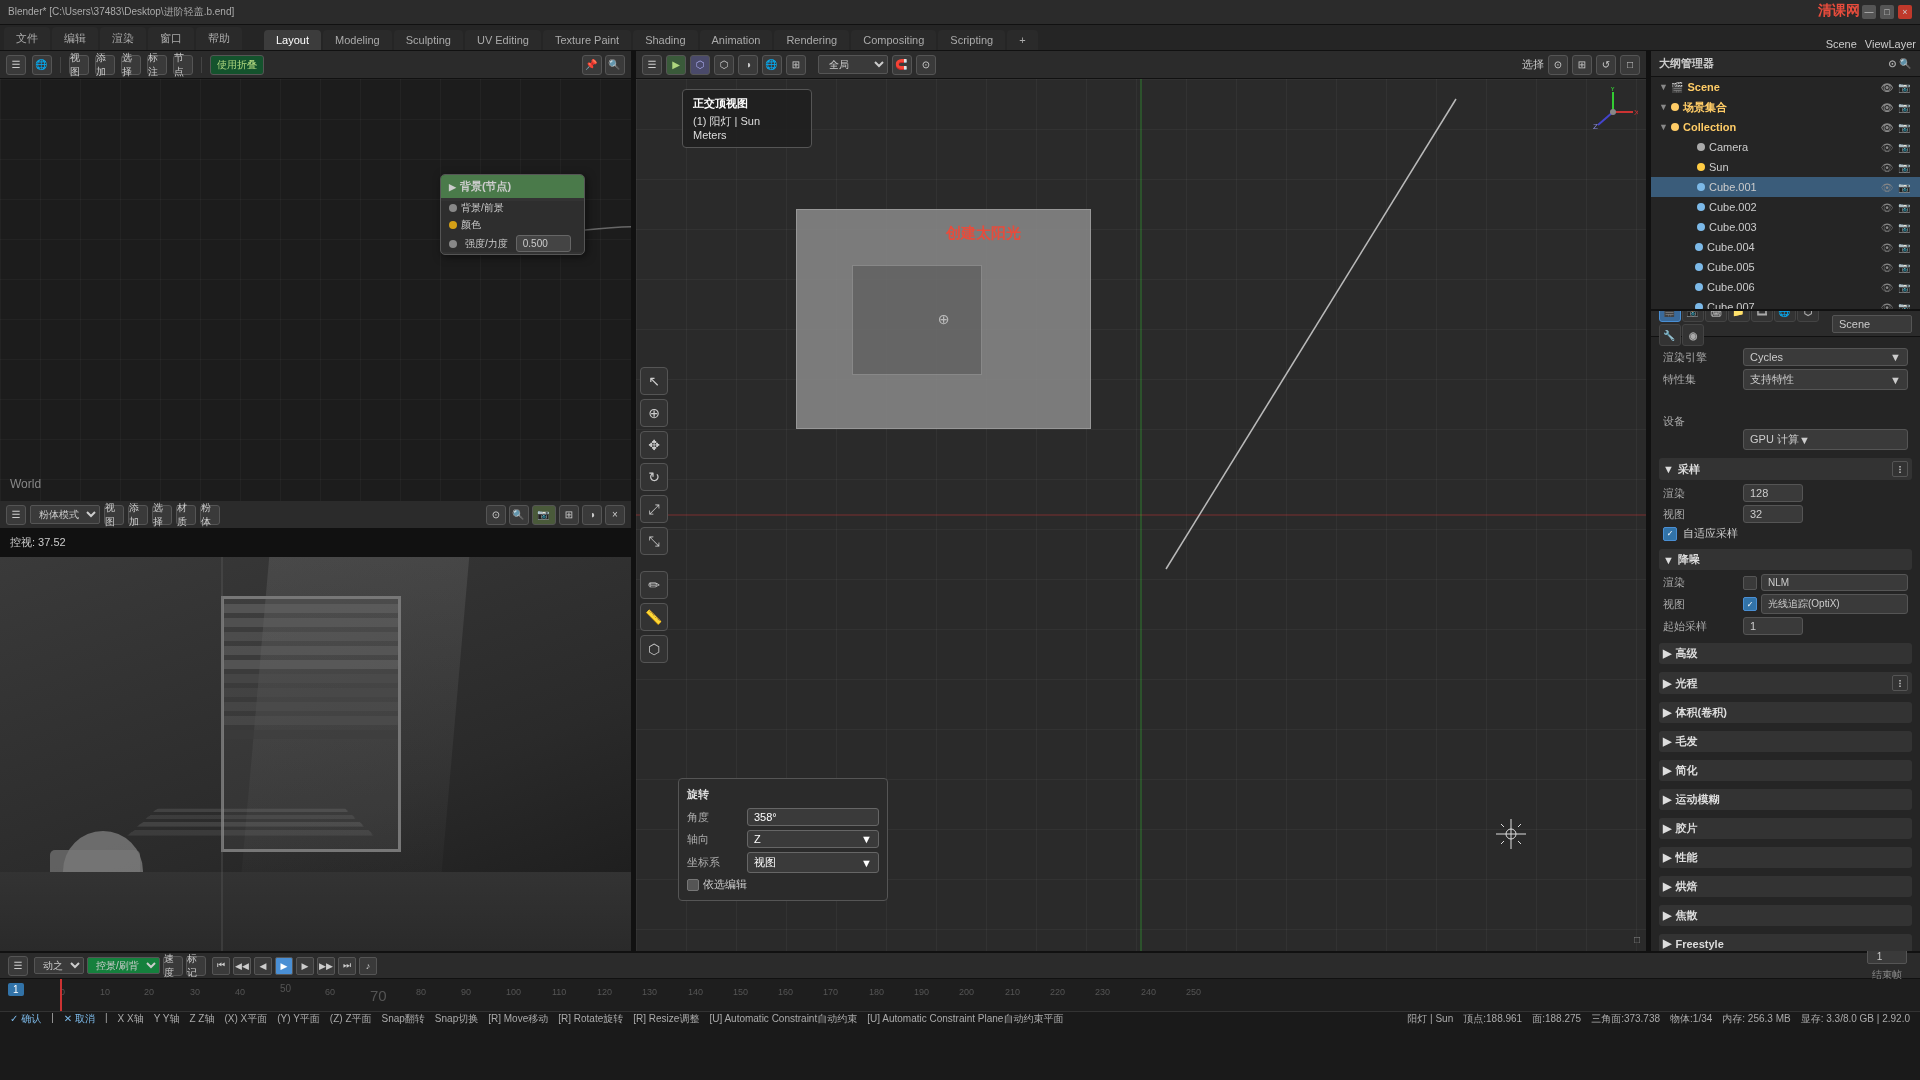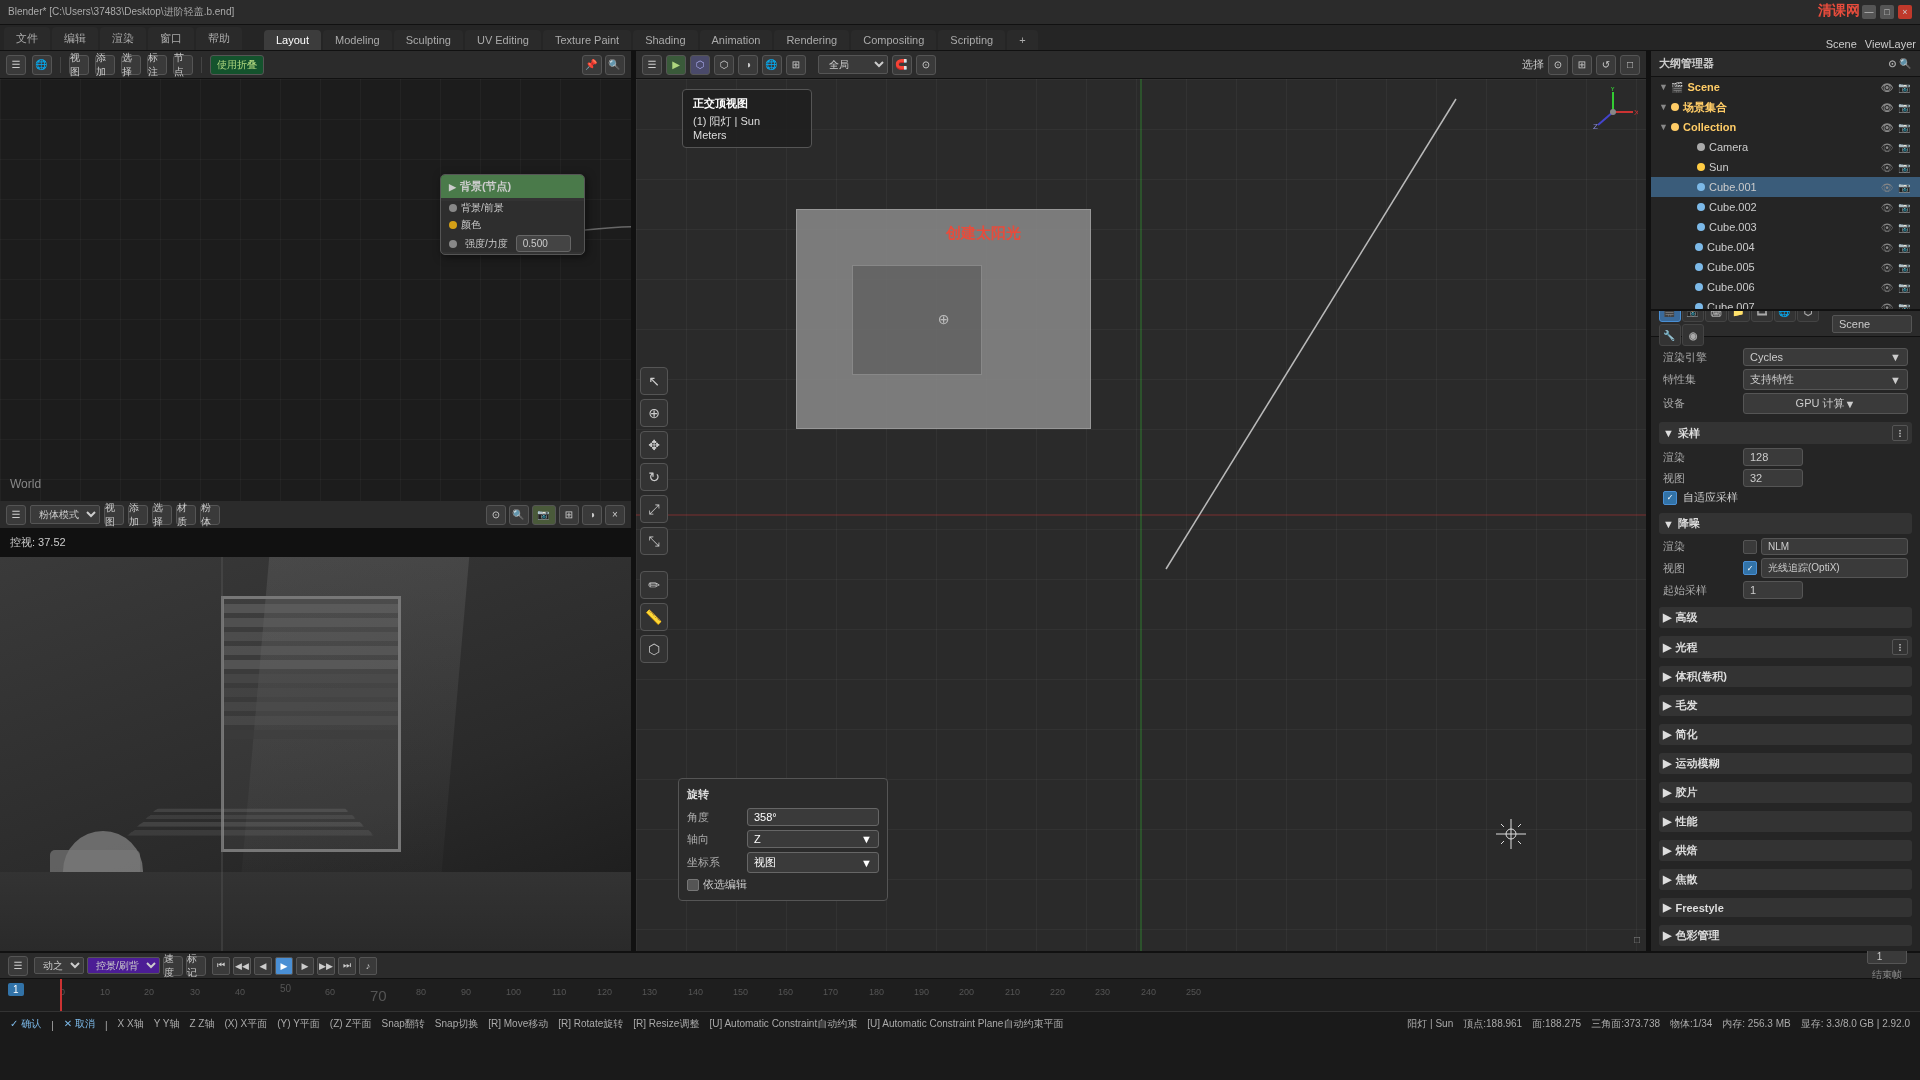--- a/index.html
+++ b/index.html
@@ -562,21 +562,21 @@
       background: #0f0f0f;
       overflow: hidden;
     }
 
     .bottom-statusbar-full {
       width: 100%;
       height: 20px;
       background: #1a1a1a;
       border-top: 1px solid #333;
       display: flex;
-      align-items: flex-end;
+      align-items: flex-start;
       padding: 0 10px;
       font-size: 10px;
       color: #888;
       gap: 10px;
       flex-shrink: 0;
     }
 
     .bottom-statusbar-full span {
       color: #aaa;
     }
@@ -1078,21 +1078,21 @@
             </div>
             <div class="prop-row">
               <span class="prop-label">特性集</span>
               <div class="prop-value" style="display:flex; justify-content:space-between; align-items:center; cursor:pointer;">
                 <span>支持特性</span>
                 <span>▼</span>
               </div>
             </div>
             <div class="prop-row">
               <span class="prop-label">设备</span>
-              <div class="prop-value" style="display:flex; justify-content:center; align-items:center; cursor:pointer;">
+              <div class="prop-value" style="display:flex; justify-content:flex-start; align-items:center; cursor:pointer;margin-top:36px;">
                 <span>GPU 计算</span>
                 <span>▼</span>
               </div>
             </div>
           </div>
 
           <div class="prop-section">
             <div class="prop-section-header">
               <span>▼</span>
               <span>采样</span>
@@ -1229,21 +1229,21 @@
 
   <div style="height:60px; background:#222; border-top:2px solid #111; display:flex; flex-direction:column; width:1920px; flex-shrink:0;">
 
     <div style="height:26px; background:#2b2b2b; border-bottom:1px solid #111; display:flex; align-items:center; padding:0 8px; gap:6px;">
       <div class="toolbar-btn">☰</div>
 
       <div style="display:flex; align-items:center; gap:3px;">
         <select style="background:#3a3a3a; border:1px solid #555; color:#ccc; font-size:10px; padding:1px 4px; border-radius:2px;">
           <option>动之</option>
         </select>
-        <select style="background:#4c1d95; border:1px solid #555; color:#ccc; font-size:10px; padding:1px 4px; border-radius:2px;">
+        <select style="background:#15803d; border:1px solid #555; color:#ccc; font-size:10px; padding:1px 4px; border-radius:2px;">
           <option>控景/刷背</option>
         </select>
         <div class="toolbar-btn">速度</div>
         <div class="toolbar-btn">标记</div>
       </div>
 
       <div class="tl-play-controls">
         <div class="tl-btn">⏮</div>
         <div class="tl-btn">◀◀</div>
         <div class="tl-btn">◀</div>

